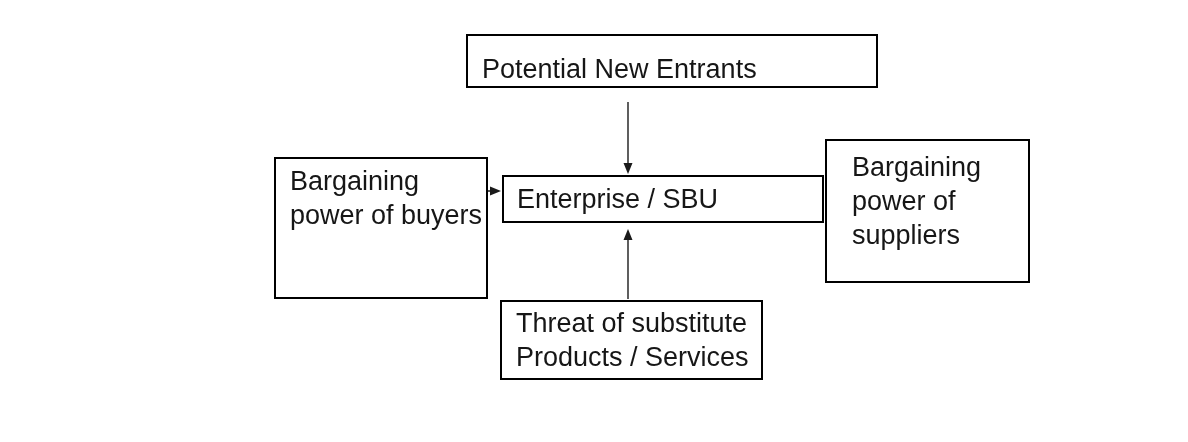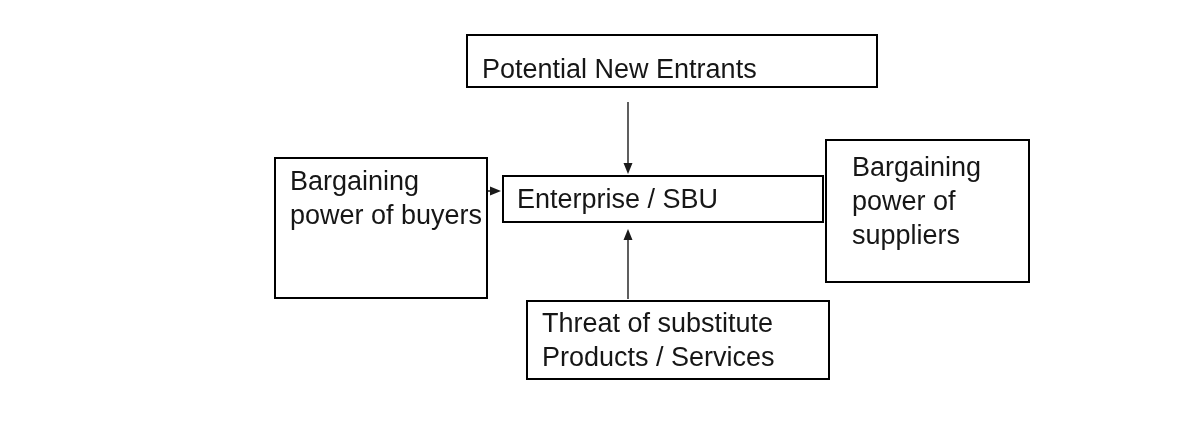--- a/index.html
+++ b/index.html
@@ -49,22 +49,22 @@
     width: 214px; height: 142px;
     padding: 5px 0 0 14px;
     margin-left: 24px;
   }
   .node-right {
     left: 825px; top: 139px;
     width: 205px; height: 144px;
     padding: 9px 12px 0 25px;
   }
   .node-bottom {
-    left: 526px; top: 300px;
-    width: 304px; height: 80px;
+    left: 500px; top: 300px;
+    width: 263px; height: 80px;
     padding: 4px 12px 0 14px;
   }
   .edge-line {
     stroke: #1a1a1a;
     stroke-width: 1.4;
   }
   .edge-head {
     fill: #1a1a1a;
     stroke: none;
   }

